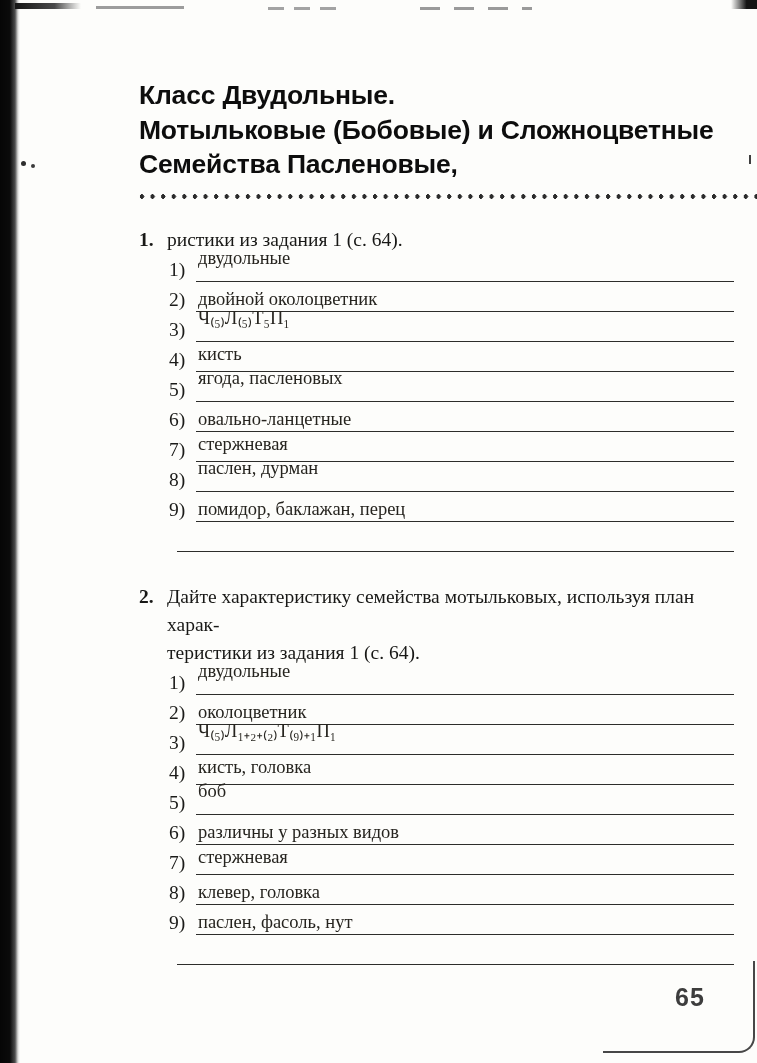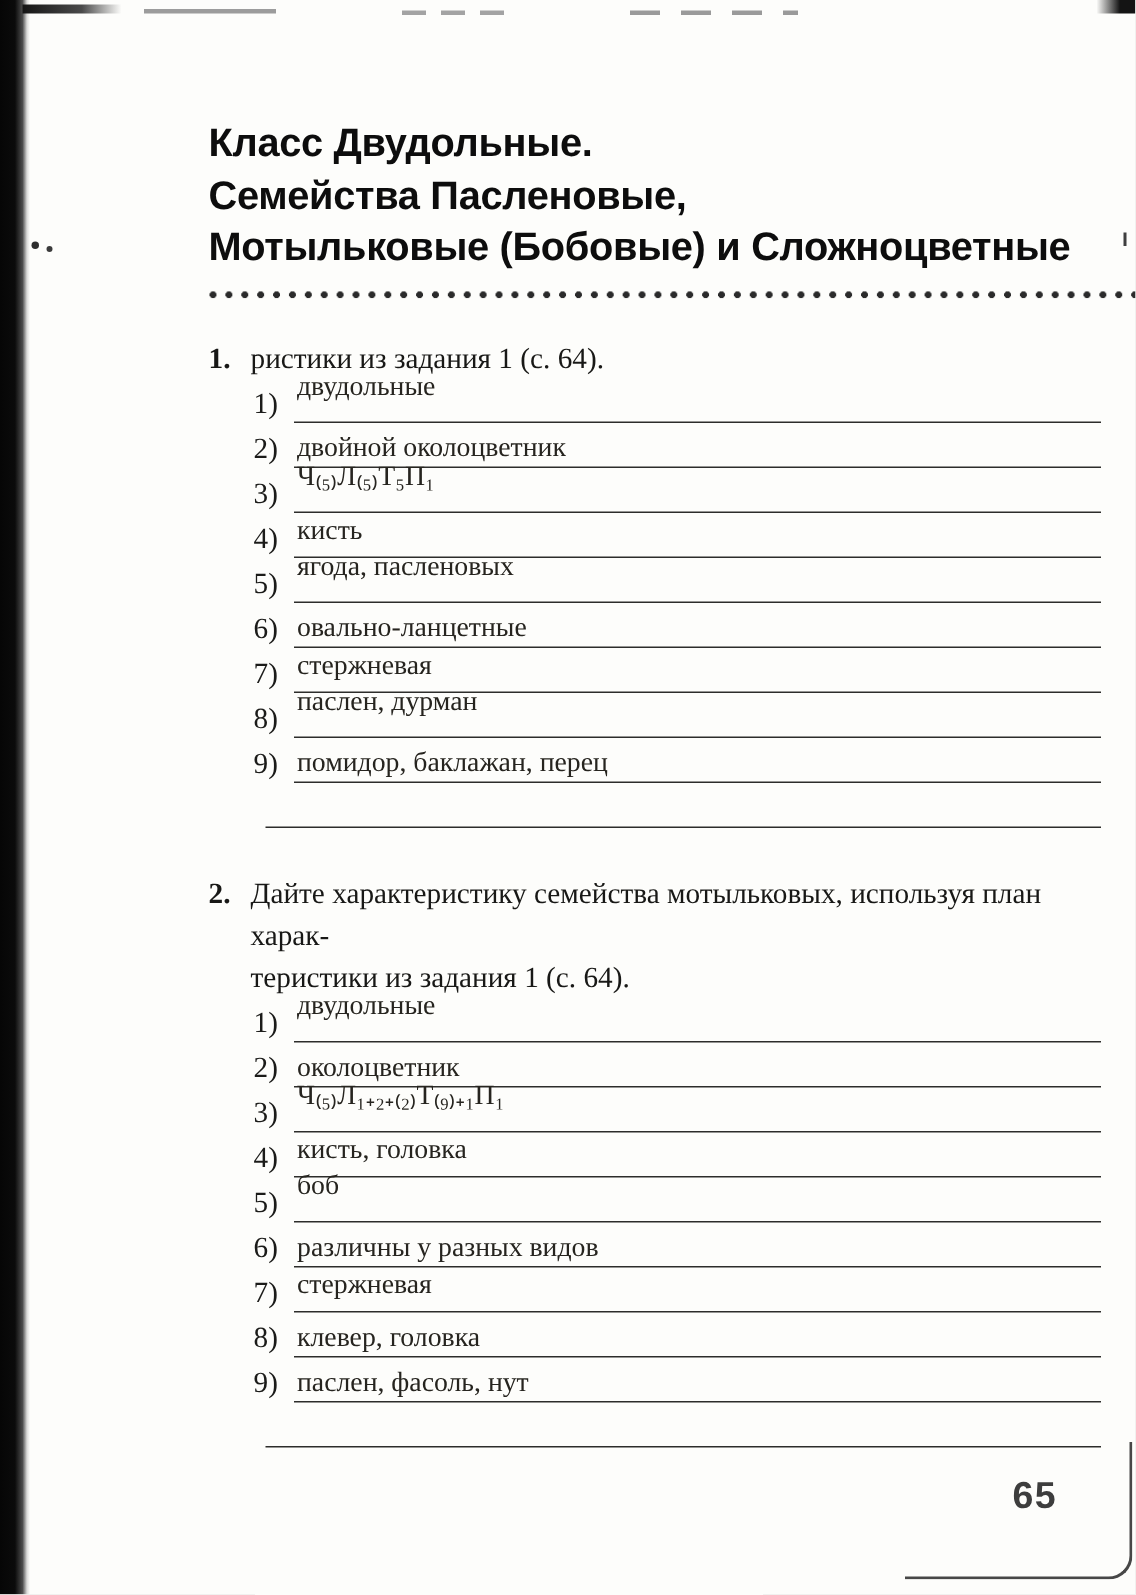--- a/index.html
+++ b/index.html
@@ -91,22 +91,22 @@
   <div class="smudge corner-tr"></div>
   <div class="smudge dot-l1"></div>
   <div class="smudge dot-l2"></div>
   <div class="smudge tick-r"></div>
   <div class="page-corner"></div>
 
   <div class="content">
 
     <div class="title">
       <div>Класс Двудольные.</div>
+      <div>Мотыльковые (Бобовые) и Сложноцветные</div>
       <div>Семейства Пасленовые,</div>
-      <div>Мотыльковые (Бобовые) и Сложноцветные</div>
     </div>
 
     <div class="dotted-rule"></div>
 
     <div class="task-head t1">
       <div class="task-num">1.</div>
       <div class="task-text">
         <div>ристики из задания 1 (с. 64).</div>
       </div>
     </div>

